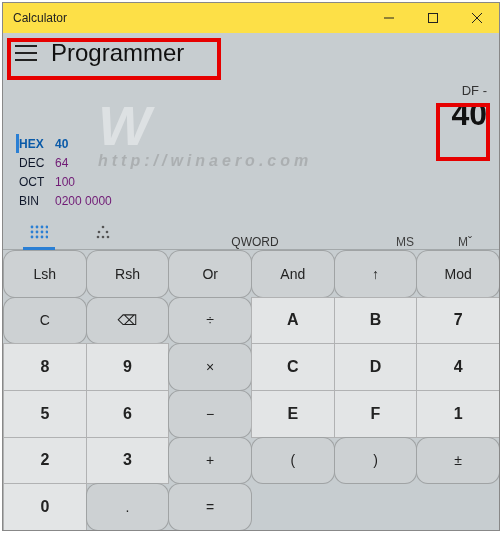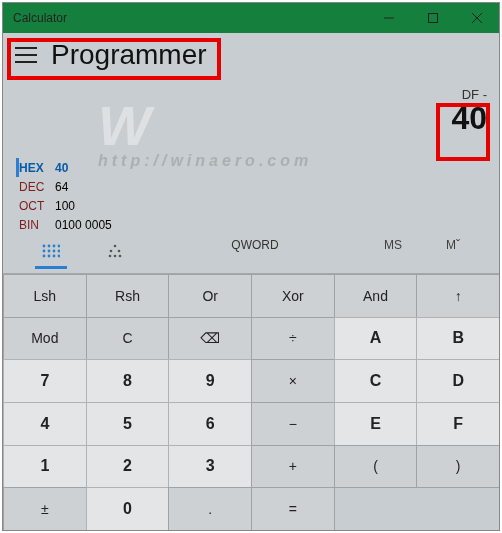--- a/index.html
+++ b/index.html
@@ -10,60 +10,60 @@
     display: flex; flex-direction: column;
   }
   .watermark {
     position: absolute; color: rgba(255,255,255,0.4); font-size: 56px;
     font-style: italic; font-weight: bold; pointer-events: none;
     letter-spacing: 2px; z-index: 0;
   }
   .wm1 { top: 90px; left: 95px; transform: scale(1); }
   .wm1 .sub { font-size: 16px; font-style: italic; color: rgba(120,120,120,0.35); letter-spacing: 4px; display:block; margin-top:-6px;}
   .titlebar {
-    height: 30px; display: flex; align-items: center; background: #15803d;
+    height: 30px; display: flex; align-items: center; background: #fde047;
     z-index: 2; position: relative; font-size: 12px;
   }
   .title { padding-left: 10px; color: #222; flex: 1; }
   .winbtn { width: 44px; height: 30px; display:flex; align-items:center; justify-content:center; color:#222;}
   .winbtn svg { display:block; }
   .header {
     display: flex; align-items: center; padding: 6px 12px 6px 12px; z-index: 3; position: relative;
   }
   .hamburger { width: 22px; height: 16px; display:flex; flex-direction:column; justify-content:space-between; margin-right: 14px;}
   .hamburger span { display:block; height:2px; background:#222; width:100%; }
-  .mode { font-size: 28px; color:#111; }
+  .mode { font-size: 24px; color:#111; }
   .hl1 { position:absolute; border:4px solid #e60000; top:35px; left:4px; width:214px; height:42px; z-index:5; pointer-events:none;}
   .hl2 { position:absolute; border:4px solid #e60000; top:100px; right:9px; width:54px; height:58px; z-index:5; pointer-events:none;}
   .display {
     text-align: right; padding: 10px 12px 0 0; z-index:2; position:relative;
   }
   .display .small { font-size: 13px; color:#333; }
   .display .big { font-size: 32px; font-weight: 600; color:#111; line-height: 1; }
-  .bases { padding: 4px 0 4px 16px; font-size: 12px; color:#222; z-index:2; position:relative;margin-top:20px;}
+  .bases { padding: 4px 0 4px 16px; font-size: 12px; color:#222; z-index:2; position:relative;}
   .brow { display:flex; align-items:center; height: 19px; }
-  .brow .lbl { width: 36px; font-weight: 400; color:#7f1d1d;}
-  .brow .val { color:#000000; }
+  .brow .lbl { width: 36px; font-weight: 400; color:#0f172a;}
+  .brow .val { color:#701a75; }
   .brow.active { border-left: 3px solid #2a7fd4; margin-left:-3px; }
   .brow.active .lbl, .brow.active .val { color:#0a5aa8; font-weight:600; }
   .toolbar {
-    display:flex; align-items:flex-start; height:36px; border-bottom: 1px solid rgba(0,0,0,.18);
-    z-index:2; position:relative; padding: 0 16px;
+    display:flex; align-items:flex-end; height:36px; border-bottom: 1px solid rgba(0,0,0,.18);
+    z-index:2; position:relative; padding: 0 4px;
   }
   .ticon { width: 64px; text-align:center; padding:6px 0; position:relative;}
   .ticon.active::after { content:""; position:absolute; left:16px; right:16px; bottom:-1px; height:3px; background:#2a7fd4;}
   .tlabel { flex:1; text-align:center; font-size:12px; color:#333;}
   .rlabel { width:60px; text-align:center; font-size:12px; color:#404040;}
   .keypad { flex:1; display:grid; grid-template-columns: repeat(6,1fr); grid-template-rows: repeat(6,1fr); z-index:2; position:relative;}
   .key {
     border: 1px solid rgba(0,0,0,.22); margin: 0 -1px -1px 0;
     display:flex; align-items:center; justify-content:center;
     font-size: 14px; background: #d1d4d6; color:#222; cursor:pointer;
   }
-  .key.fn { background:#cdd1d3; }
+  .key.fn { background:#cdd1d3;border-radius:12px; }
   .key.num { background:#e3e5e6; font-weight:700; font-size:16px; }
   .key.hex { background:#e3e5e6; font-weight:700; font-size:16px; }
 </style>
 </head>
 <body>
 
 <div class="window">
 
   <div class="watermark wm1">W<span class="sub">http://winaero.com</span></div>
 
@@ -112,21 +112,21 @@
     <div class="brow">
       <span class="lbl">DEC</span>
       <span class="val">64</span>
     </div>
     <div class="brow">
       <span class="lbl">OCT</span>
       <span class="val">100</span>
     </div>
     <div class="brow">
       <span class="lbl">BIN</span>
-      <span class="val">0100 0005</span>
+      <span class="val">0200 0000</span>
     </div>
   </div>
 
   <div class="toolbar">
     <div class="ticon active">
       <svg width="18" height="14">
         <g fill="#2a7fd4">
             <circle cx="2" cy="2" r="1.4"></circle>
             <circle cx="7" cy="2" r="1.4"></circle>
             <circle cx="12" cy="2" r="1.4"></circle>
@@ -156,21 +156,20 @@
     </div>
     <div class="tlabel">QWORD</div>
     <div class="rlabel">MS</div>
     <div class="rlabel">Mˇ</div>
   </div>
 
   <div class="keypad">
     <div class="key fn">Lsh</div>
     <div class="key fn">Rsh</div>
     <div class="key fn">Or</div>
-    <div class="key fn">Xor</div>
     <div class="key fn">And</div>
 
     <div class="key fn">↑</div>
     <div class="key fn">Mod</div>
     <div class="key fn">C</div>
     <div class="key fn">⌫</div>
     <div class="key fn">÷</div>
 
     <div class="key hex">A</div>
     <div class="key hex">B</div>

